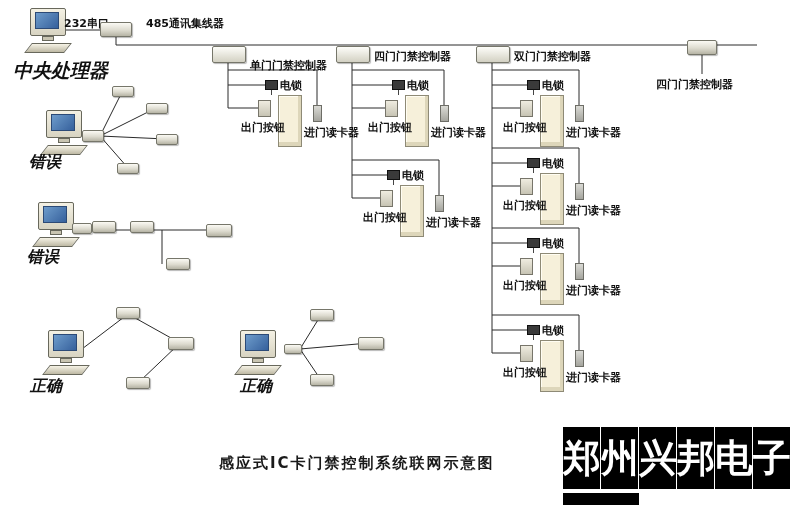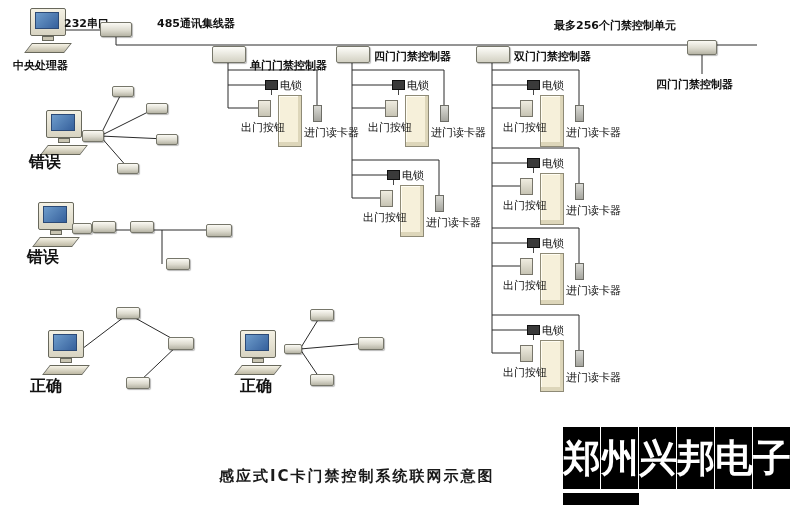--- a/index.html
+++ b/index.html
@@ -1,55 +1,55 @@
 <!DOCTYPE html>
 <html><head>
 <meta charset="utf-8">
 <style>
   * { margin:0; padding:0; box-sizing:border-box; }
   body { font-family:"DejaVu Sans", sans-serif; background:#fff; }
   .canvas { position:relative; width:800px; height:512px; background:#fff; overflow:hidden; }
   svg.wires { position:absolute; left:0; top:0; }
   .lbl { position:absolute; font-weight:bold; color:#111; white-space:nowrap; }
   .lbl-sm { font-size:11px; }
-  .lbl-md { font-size:11px; }
-  .lbl-lg { font-size:16px; }
+  .lbl-md { font-size:19px;font-style:italic; }
+  .lbl-lg { font-size:16px;font-style:italic; }
 
   
   .devbox { position:absolute; background:linear-gradient(180deg,#fbfaf4 0%,#dddbcf 55%,#b6b4a5 100%);
             border:1px solid #76766a; border-radius:2px; box-shadow:1px 1px 1px rgba(0,0,0,.28); }
   .ctrl   { background:linear-gradient(180deg,#fdfdf9,#d3d1c3); }
 
   
   .pc { position:absolute; width:48px; height:50px; }
   .pc .mon { position:absolute; left:4px; top:0; width:36px; height:28px; border-radius:2px;
              background:linear-gradient(#f4f1e4,#d8d4c2); border:1px solid #68685c; }
   .pc .scr { position:absolute; left:4px; top:3px; right:6px; bottom:6px;
              background:linear-gradient(135deg,#6e9ccb,#35609c); border:1px solid #2c4a76; }
   .pc .stand { position:absolute; left:16px; top:28px; width:12px; height:5px; background:#c9c5b2; border:1px solid #68685c; }
   .pc .kbd { position:absolute; left:2px; top:35px; width:40px; height:10px;
              background:linear-gradient(#f6f3e6,#beb9a4); border:1px solid #68685c; transform:skewX(-38deg); }
 
   
   .unit { position:absolute; width:130px; height:72px; }
-  .unit .ulbl { position:absolute; font-size:11px; font-weight:normal; color:#111; white-space:nowrap; }
+  .unit .ulbl { position:absolute; font-size:11px; font-weight:bold; color:#111; white-space:nowrap; }
   .unit .lockbox { position:absolute; left:22px; top:0; width:13px; height:10px; background:#3a3a3a; border:1px solid #101010; }
   .unit .lockstem { position:absolute; left:28px; top:10px; width:1px; height:5px; background:#444; }
   .unit .lock-lbl { left:37px; top:-2px; }
   .unit .door { position:absolute; left:35px; top:15px; width:24px; height:52px; background:#f6f0da;
                 border:1px solid #8e8a76; box-shadow:inset -3px -4px 0 #ddd6ba, inset 1px 1px 0 #fffdf2; }
   .unit .exitbox { position:absolute; left:15px; top:20px; width:13px; height:17px;
                    background:linear-gradient(180deg,#efece0,#c7c4b4); border:1px solid #77756a; }
   .unit .exit-lbl { left:-2px; top:40px; }
   .unit .readerbox { position:absolute; left:70px; top:25px; width:9px; height:17px;
                      background:linear-gradient(180deg,#dadad5,#a5a59e); border:1px solid #6d6d66; }
   .unit .reader-lbl { left:61px; top:45px; }
 
   
-  .title { position:absolute; left:219px; top:454px; font-size:15px; font-weight:bold; letter-spacing:2px; color:#1a1a1a; white-space:nowrap;margin-top:13px; }
+  .title { position:absolute; left:219px; top:454px; font-size:15px; font-weight:bold; letter-spacing:2px; color:#1a1a1a; white-space:nowrap; }
   .wm { position:absolute; left:563px; top:427px; display:flex; gap:1px; }
   .wm span { display:block; width:37px; height:62px; background:#000; color:#fff;
              font-size:38px; font-weight:bold; line-height:62px; text-align:center; }
   .wm-sub { position:absolute; left:563px; top:493px; width:76px; height:12px; background:#000; }
 </style>
 </head>
 <body>
 
 <div class="canvas">
 
@@ -68,23 +68,22 @@
 
   <div class="pc" style="left:26px;top:8px">
     <div class="mon">
         <div class="scr"></div>
       </div>
     <div class="stand"></div>
     <div class="kbd"></div>
   </div>
   <span class="lbl lbl-sm" style="left:64px;top:16px">232串口</span>
   <div class="devbox" style="left:100px;top:22px;width:32px;height:15px"></div>
-  <span class="lbl lbl-sm" style="left:157px;top:16px">485通讯集线器</span>
+  <span class="lbl lbl-sm" style="left:146px;top:16px">485通讯集线器</span>
   <span class="lbl lbl-md" style="left:13px;top:58px">中央处理器</span>
-  <span class="lbl lbl-sm" style="left:554px;top:18px">最多256个门禁控制单元</span>
 
   <div class="devbox ctrl" style="left:212px;top:46px;width:34px;height:17px"></div>
   <span class="lbl lbl-sm" style="left:250px;top:58px">单门门禁控制器</span>
 
   <div class="devbox ctrl" style="left:336px;top:46px;width:34px;height:17px"></div>
   <span class="lbl lbl-sm" style="left:374px;top:49px">四门门禁控制器</span>
 
   <div class="devbox ctrl" style="left:476px;top:46px;width:34px;height:17px"></div>
   <span class="lbl lbl-sm" style="left:514px;top:49px">双门门禁控制器</span>
 

